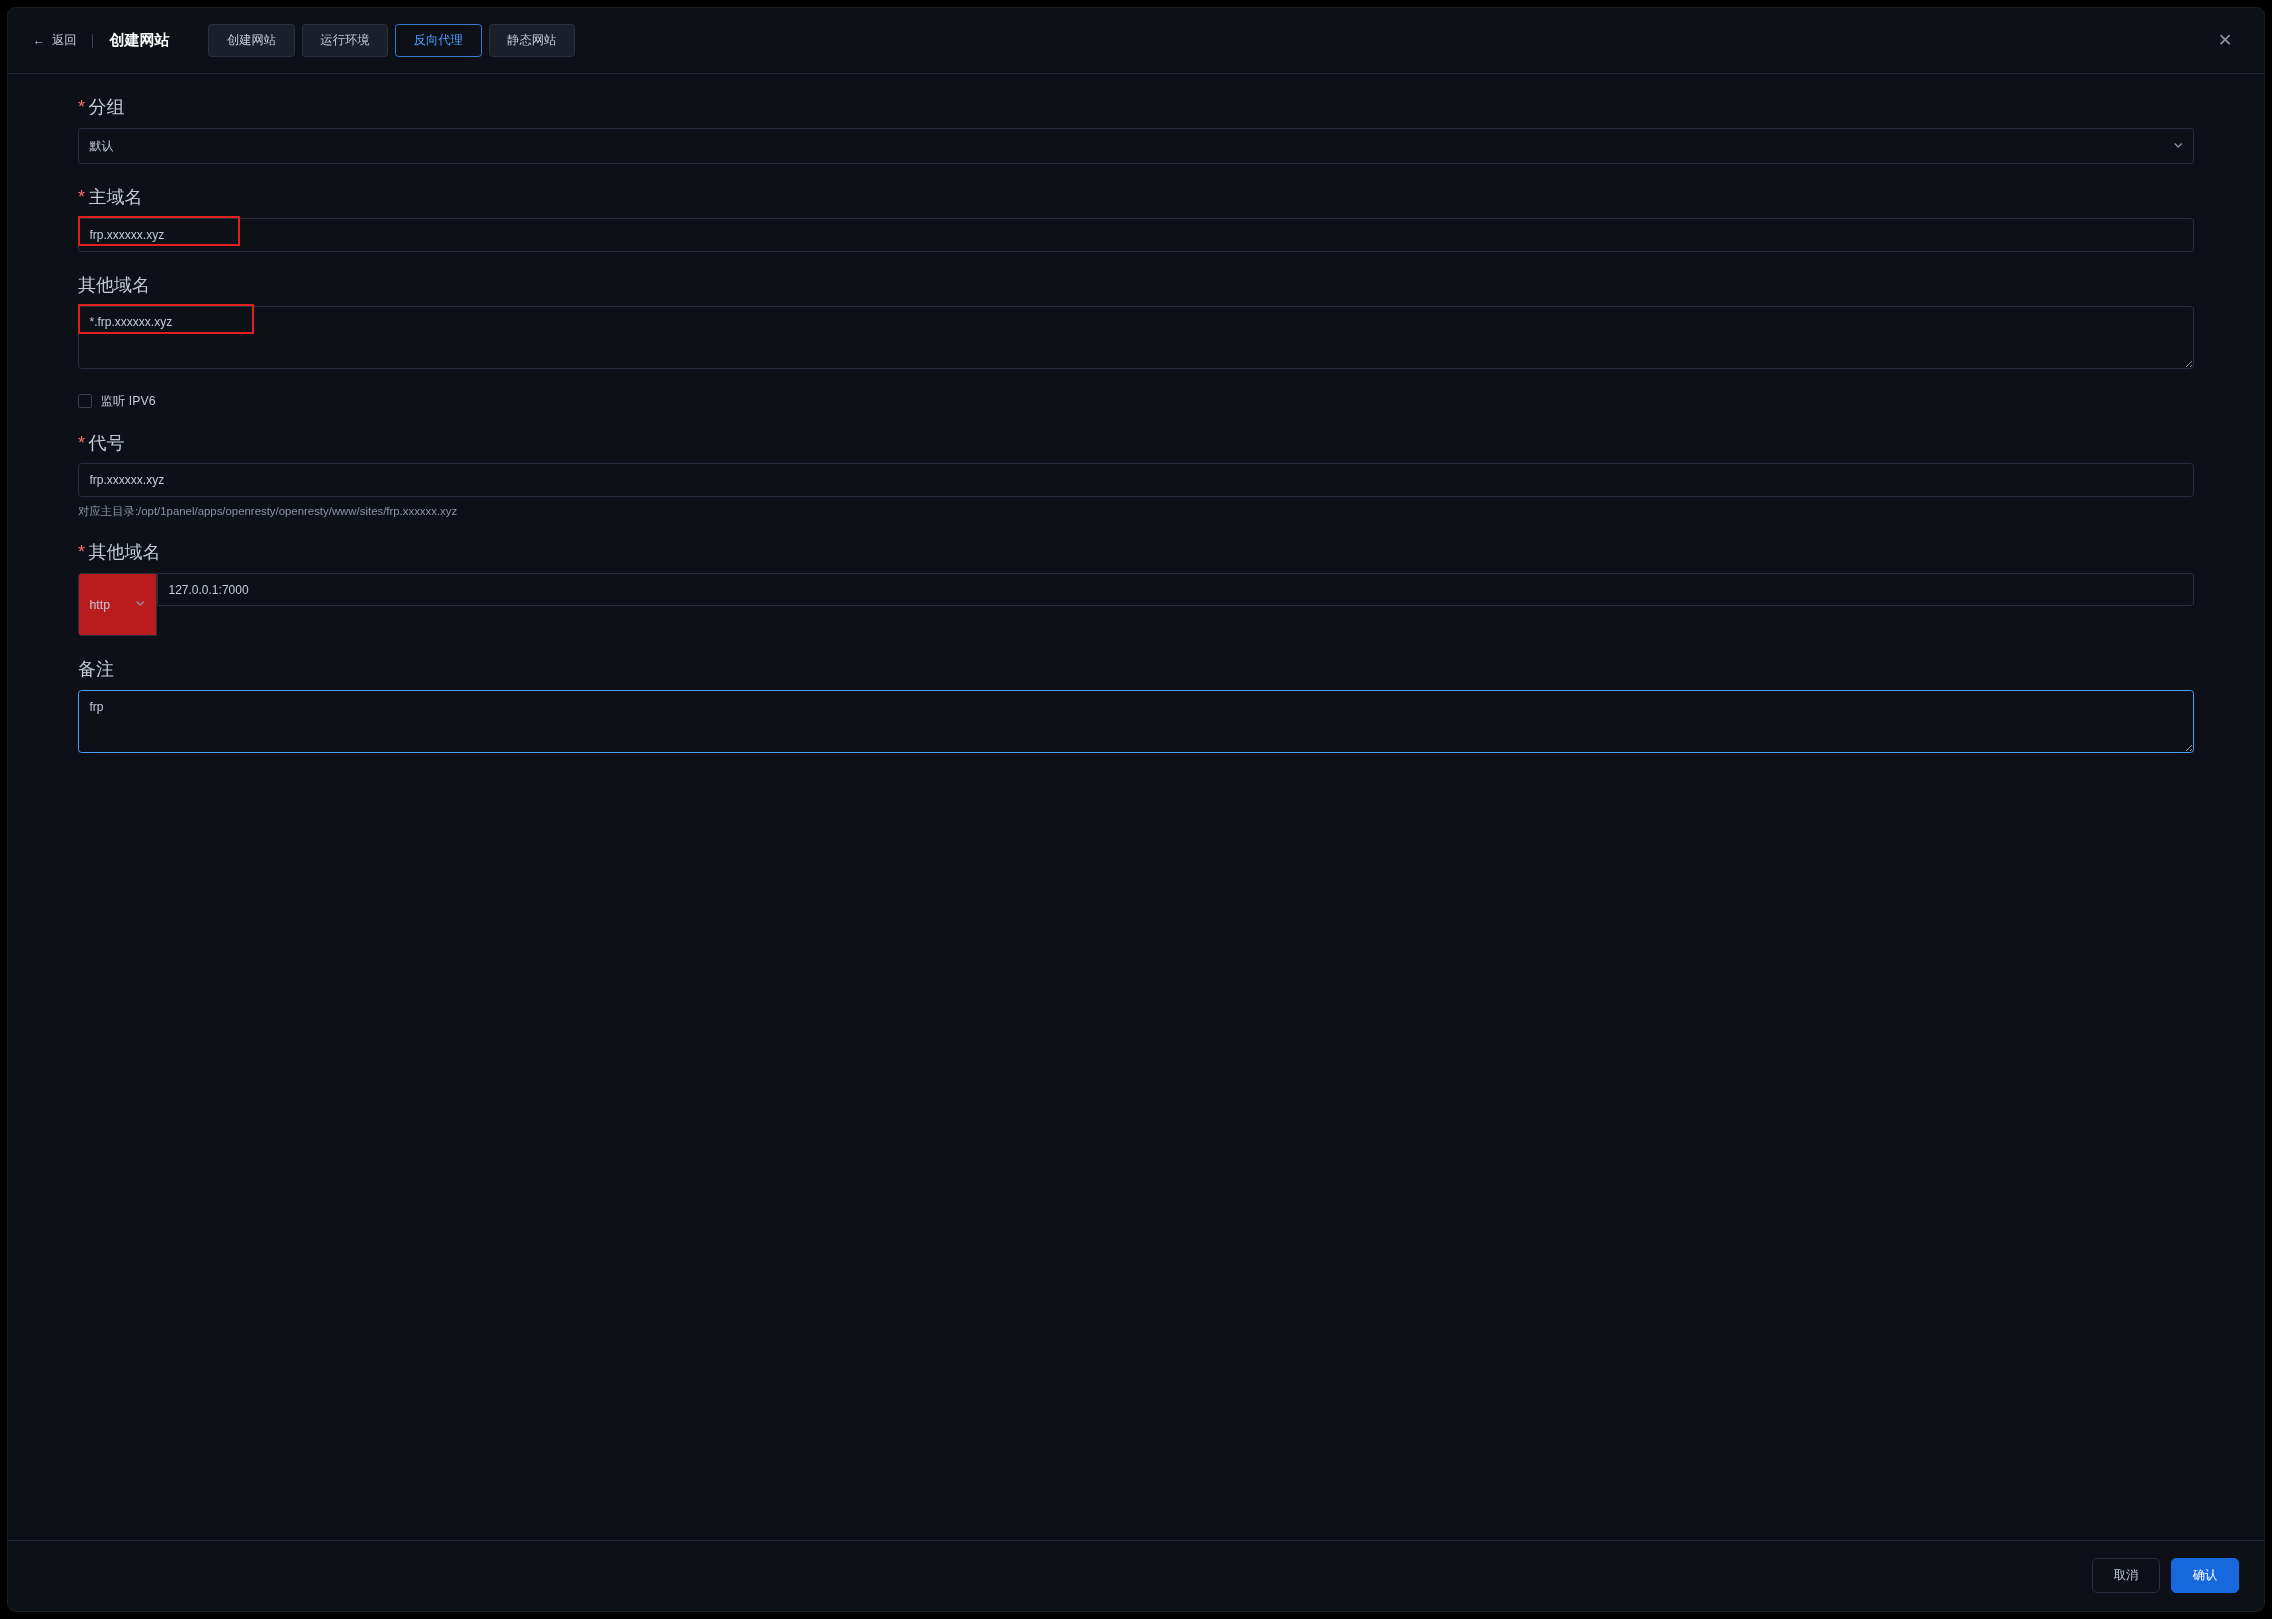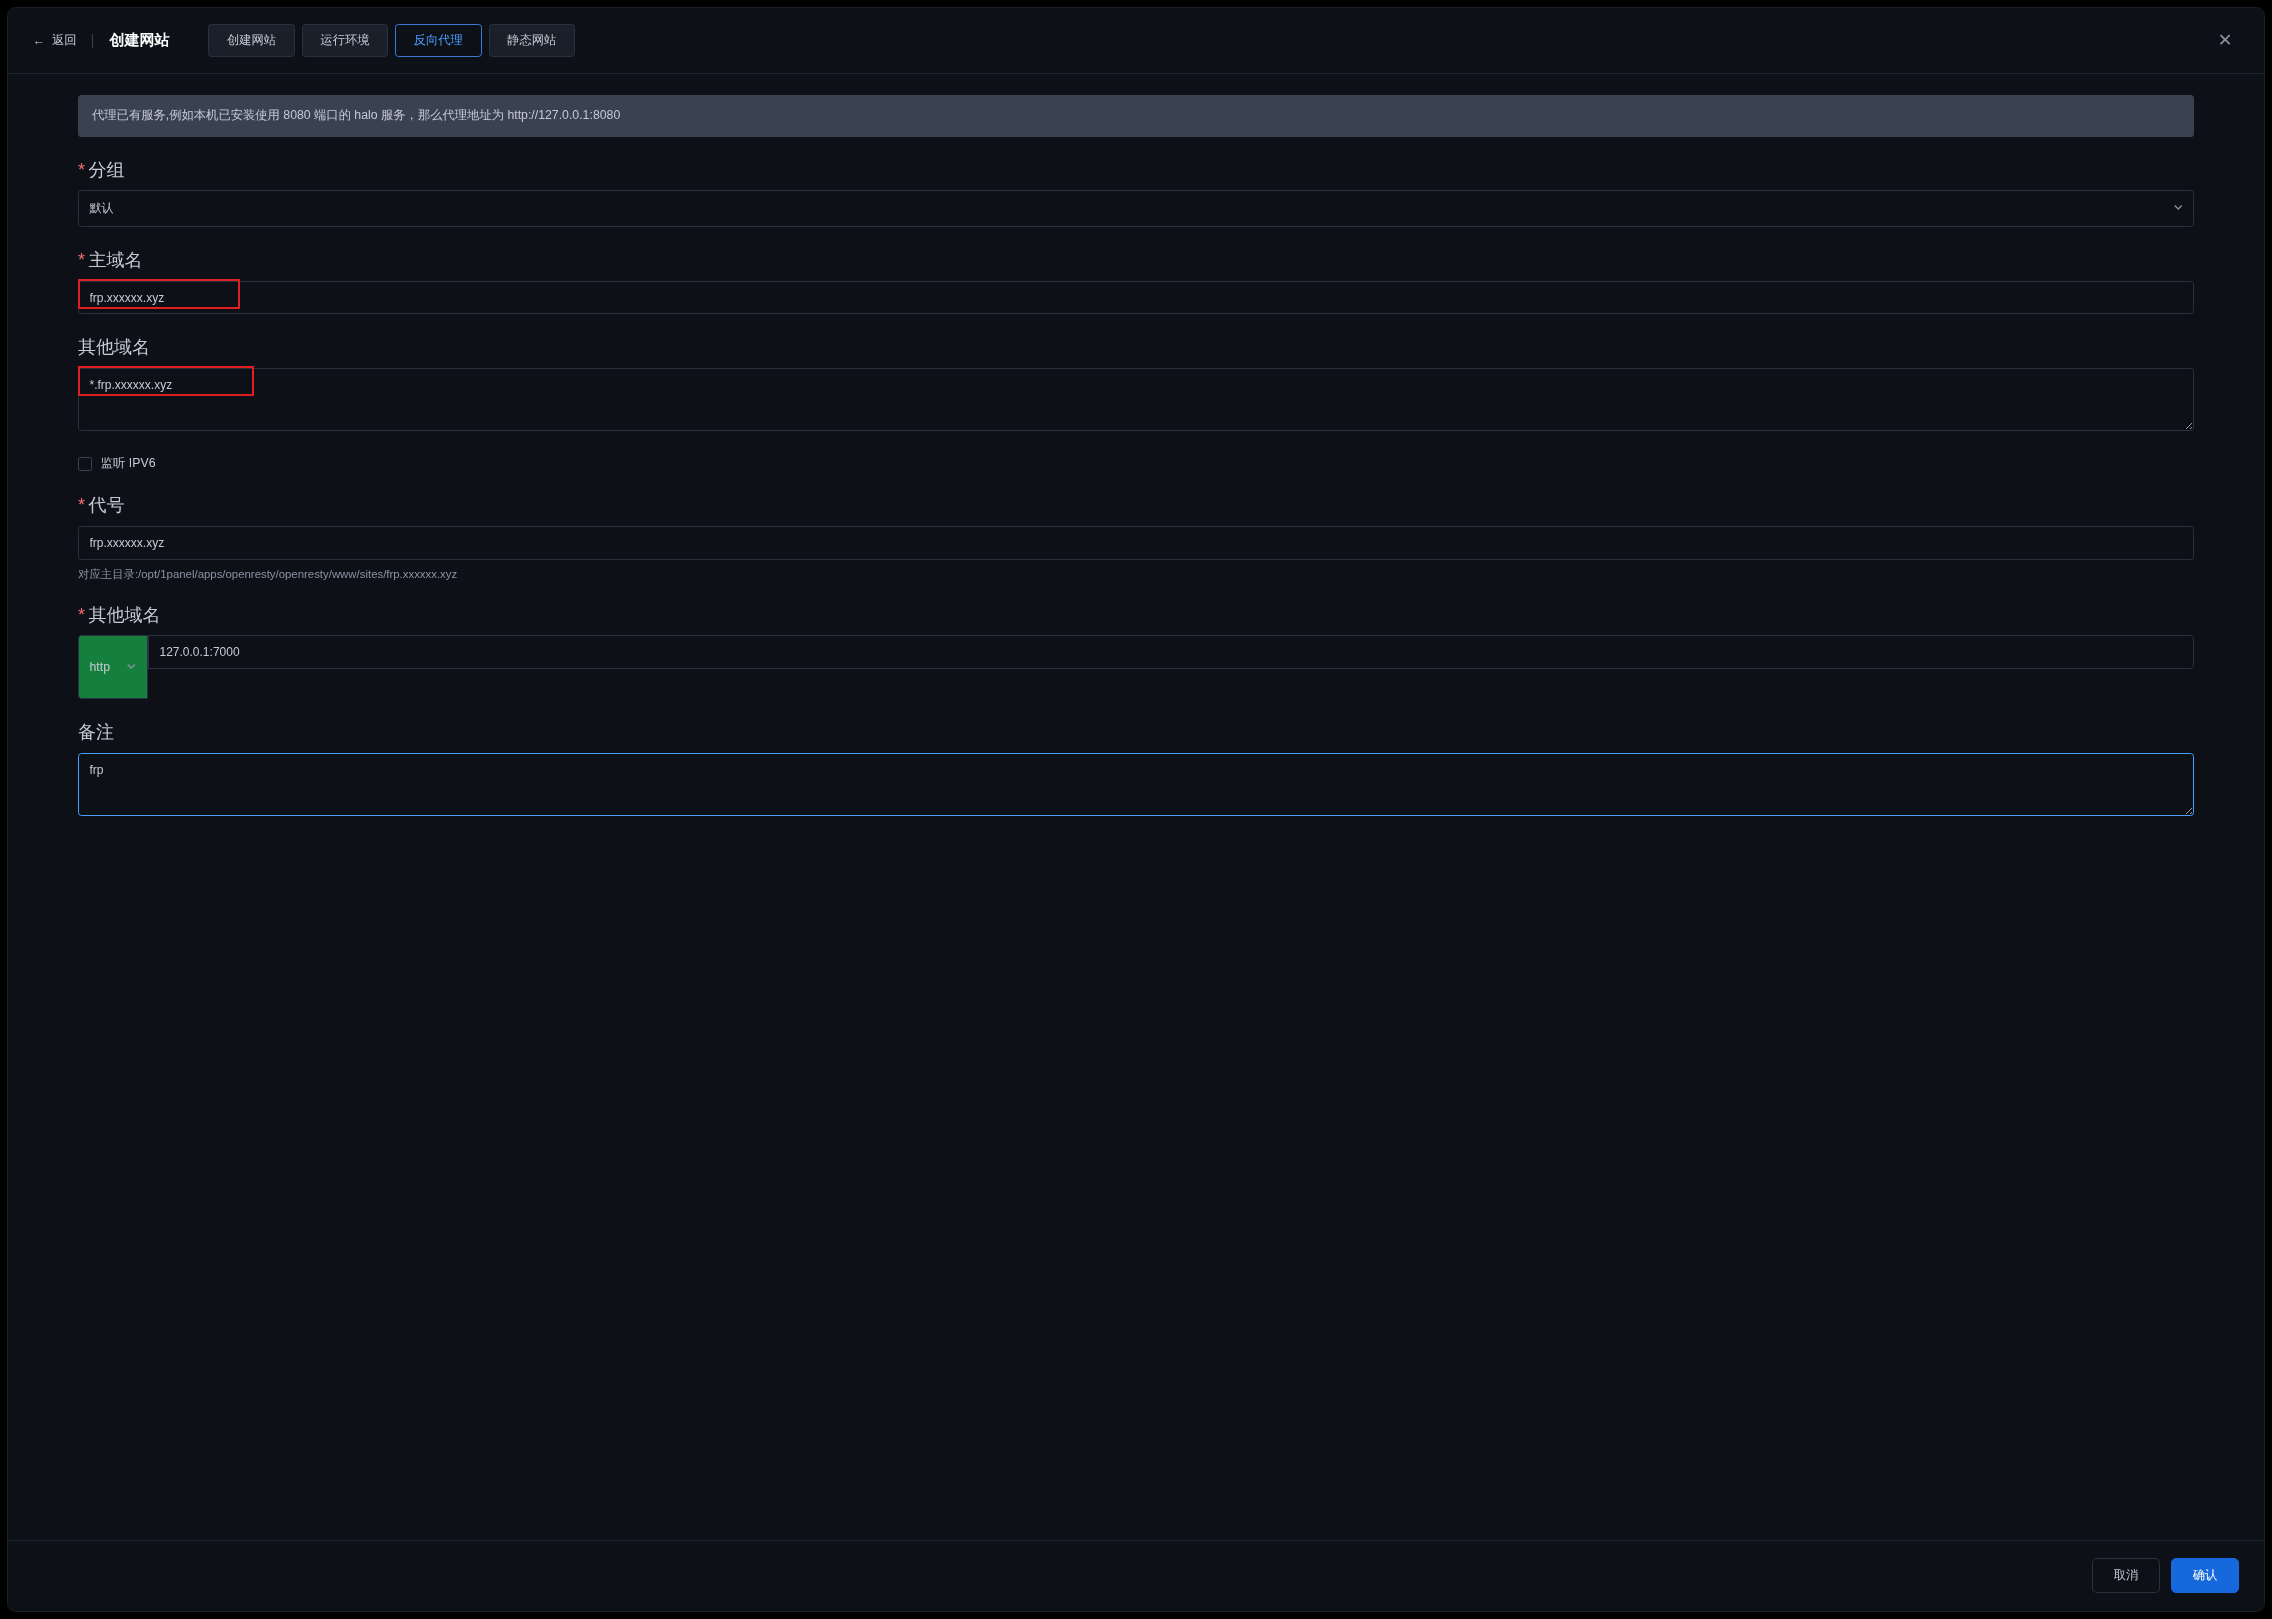--- a/index.html
+++ b/index.html
@@ -174,28 +174,28 @@
 .helper-text {
   color: #8b92a3;
   font-size: 11.4px;
   margin-top: 7px;
 }
 .proxy-row {
   display: flex;
   gap: 0;
 }
 .proto-select {
-  width: 70px;
+  width: 79px;
   border-radius: 3.5px 0 0 3.5px;
   border-right: none;
   position: relative;
   display: flex;
   align-items: center;
   padding: 8.8px 10.5px;
-  background: #15803d;
+  background: #b91c1c;
   border: 0.9px solid #2a3040;
   cursor: pointer;
 }
 .proto-select .chevron {
   margin-left: auto;
   color: #8b92a3;
 }
 .proxy-input-wrap {
   flex: 1;
   position: relative;
@@ -245,21 +245,20 @@
       <div class="tab">运行环境</div>
       <div class="tab active">反向代理</div>
       <div class="tab">静态网站</div>
     </div>
     <div class="close-btn">
       <span>✕</span>
     </div>
   </div>
 
   <div class="content">
-    <div class="info-bar">代理已有服务,例如本机已安装使用 8080 端口的 halo 服务，那么代理地址为 http://127.0.0.1:8080</div>
 
     <div class="form-group">
       <label class="label required">分组</label>
       <div class="select-wrap">
         <div class="input">默认</div>
         <span class="chevron">
           <svg class="chevron-svg" viewBox="0 0 12 12">
               <path d="M2 4 L6 8 L10 4" stroke="currentColor" stroke-width="1.5" fill="none"></path>
             </svg>
         </span>

